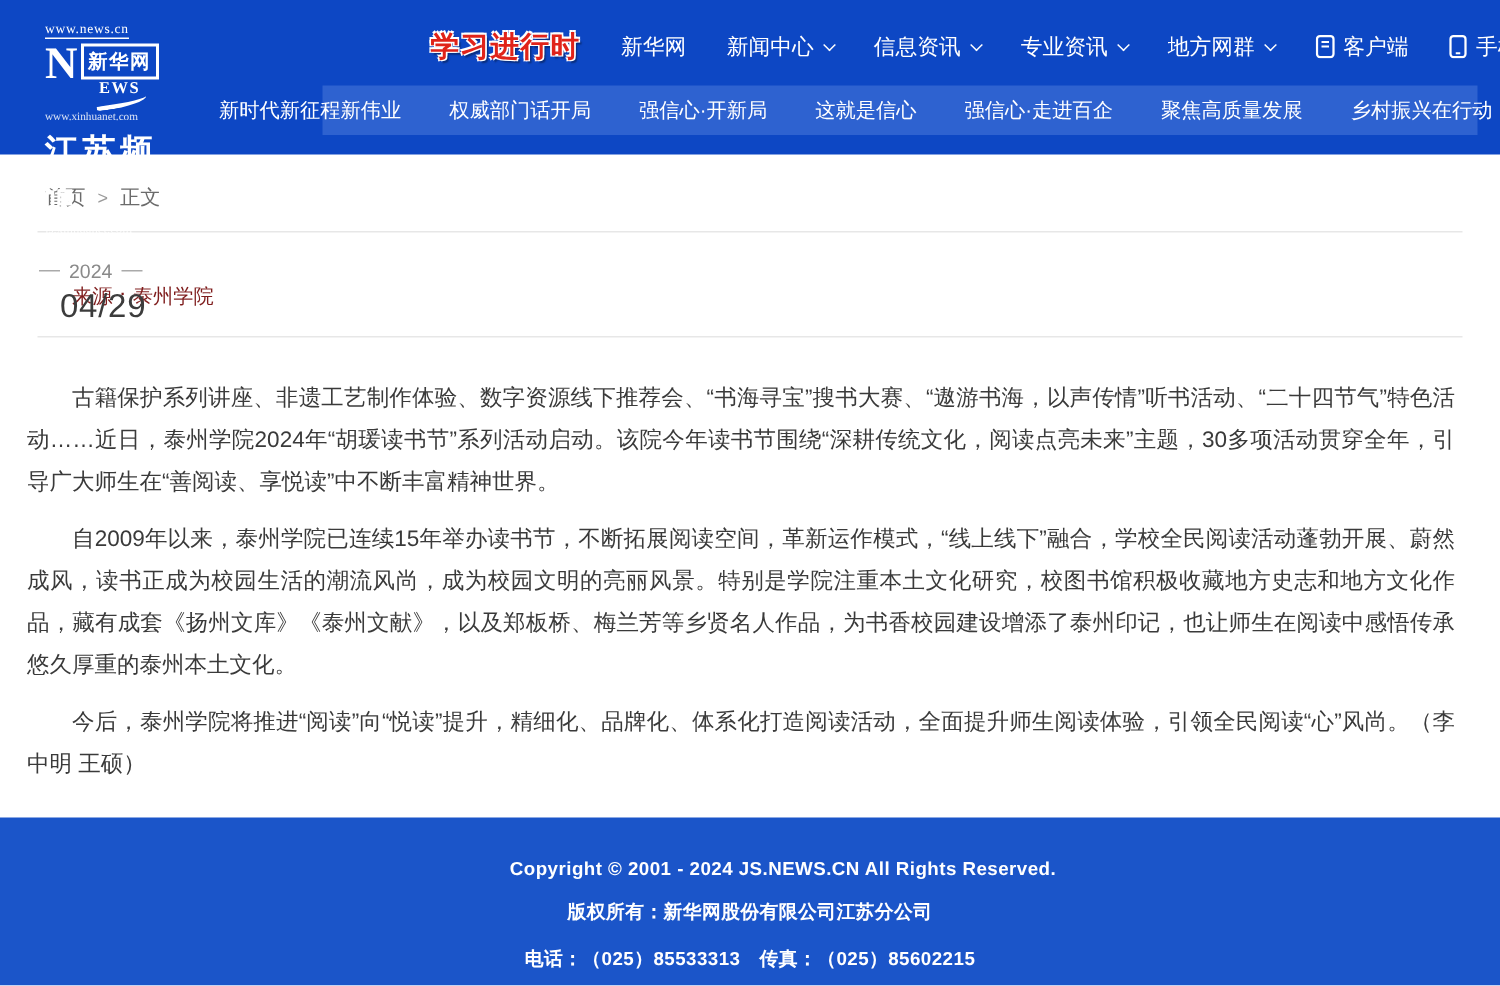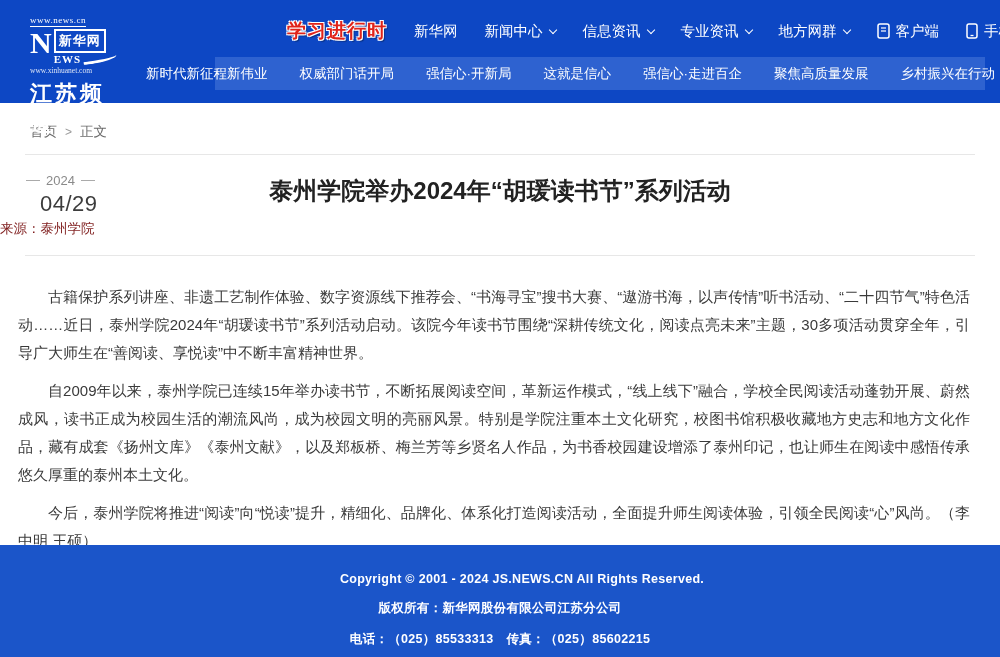--- a/index.html
+++ b/index.html
@@ -12,21 +12,21 @@
   .page { position:relative; width:1000px; height:657px; overflow:hidden; background:#fff; }
 
   
   .header { position:relative; height:103px; background:#0d47c4; }
   .logo-block { position:absolute; left:30px; top:9px; width:95px; color:#fff; text-align:left; cursor:pointer;font-family:Liberation Serif, serif; }
   .logo-url-top { font-size:9px; letter-spacing:.5px; border-bottom:1px solid #fff; padding-bottom:1px; display:inline-block; }
   .brand-row { display:flex; align-items:flex-start; margin-top:2px; }
   .brand-n { font-size:30px; font-weight:bold; line-height:28px; }
   .brand-right { margin-left:2px; }
   .brand-box { display:inline-block; border:2px solid #fff; font-size:13px; font-weight:bold; padding:1px 3px; letter-spacing:1px; }
-  .brand-ews-row { display:flex; align-items:center; }
+  .brand-ews-row { display:flex; align-items:center;flex-direction:column; }
   .brand-ews { font-size:11px; font-weight:bold; letter-spacing:1px; }
   .swoosh { width:34px; height:7px; border-bottom:3px solid #fff; border-radius:0 0 100% 20%; transform:rotate(-8deg); margin-left:2px; }
   .logo-url-mid { font-size:7.5px; opacity:.85; margin-top:1px; }
   .channel-name { font-size:22px; font-weight:bold; letter-spacing:3px; margin-top:4px; }
   .channel-url { font-size:8.5px; opacity:.85; margin-top:1px; }
 
   .topnav { position:absolute; left:287px; top:14px; height:34px; display:flex; align-items:center; gap:27px; }
   .campaign-logo {
     font-size:19px; font-weight:bold; letter-spacing:1px;
     color:#e0231a; white-space:nowrap; cursor:pointer;
@@ -42,21 +42,21 @@
   }
   .subnav-link { color:#fff; font-size:13.5px; white-space:nowrap; cursor:pointer; }
 
   
   .breadcrumb { padding:20px 0 13px 30px; font-size:13.5px; color:#6b6b6b; display:flex; align-items:center; gap:8px; }
   .crumb-home { cursor:pointer; }
   .crumb-sep { color:#9a9a9a; font-size:12px; }
   .divider { border-top:1px solid #e7e7e7; margin:0 25px; }
 
   
-  .article-head { position:relative; padding-top:20px; }
+  .article-head { position:relative; padding-top:20px;padding-left:48px; }
   .date-block { position:absolute; left:26px; top:18px; width:90px; }
   .date-year-row { display:flex; align-items:center; gap:6px; color:#8a8a8a; font-size:13px; }
   .date-dash { width:14px; height:1px; background:#aaa; }
   .date-md { font-size:22px; color:#3c3c3c; margin-top:3px; padding-left:14px; letter-spacing:.5px; }
   .article-title { text-align:center; font-size:24px; font-weight:bold; color:#222; margin:0 130px; line-height:1.3; }
   .article-source { text-align:left; font-size:13.5px; color:#7f1d1d; margin-top:14px; padding-bottom:17px; }
 
   
   .article-body { padding:27px 30px 0 18px; }
   .article-body p {
@@ -163,21 +163,20 @@
 
   <div class="article-head">
     <div class="date-block">
       <div class="date-year-row">
         <span class="date-dash"></span>
         <span>2024</span>
         <span class="date-dash"></span>
       </div>
       <div class="date-md">04/29</div>
     </div>
-    <h1 class="article-title">泰州学院举办2024年“胡瑗读书节”系列活动</h1>
     <div class="article-source">来源：泰州学院</div>
   </div>
   <div class="divider"></div>
 
   <div class="article-body">
     <p>古籍保护系列讲座、非遗工艺制作体验、数字资源线下推荐会、“书海寻宝”搜书大赛、“遨游书海，以声传情”听书活动、“二十四节气”特色活动……近日，泰州学院2024年“胡瑗读书节”系列活动启动。该院今年读书节围绕“深耕传统文化，阅读点亮未来”主题，30多项活动贯穿全年，引导广大师生在“善阅读、享悦读”中不断丰富精神世界。</p>
     <p>自2009年以来，泰州学院已连续15年举办读书节，不断拓展阅读空间，革新运作模式，“线上线下”融合，学校全民阅读活动蓬勃开展、蔚然成风，读书正成为校园生活的潮流风尚，成为校园文明的亮丽风景。特别是学院注重本土文化研究，校图书馆积极收藏地方史志和地方文化作品，藏有成套《扬州文库》《泰州文献》，以及郑板桥、梅兰芳等乡贤名人作品，为书香校园建设增添了泰州印记，也让师生在阅读中感悟传承悠久厚重的泰州本土文化。</p>
     <p>今后，泰州学院将推进“阅读”向“悦读”提升，精细化、品牌化、体系化打造阅读活动，全面提升师生阅读体验，引领全民阅读“心”风尚。（李中明 王硕）</p>
     <div class="editor-line">【责任编辑：王玥】</div>
   </div>

